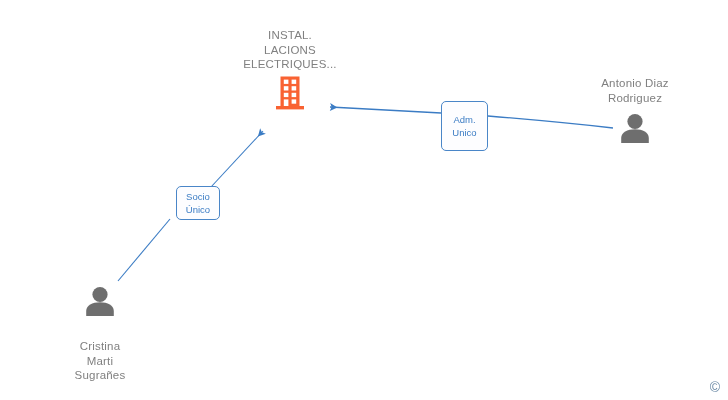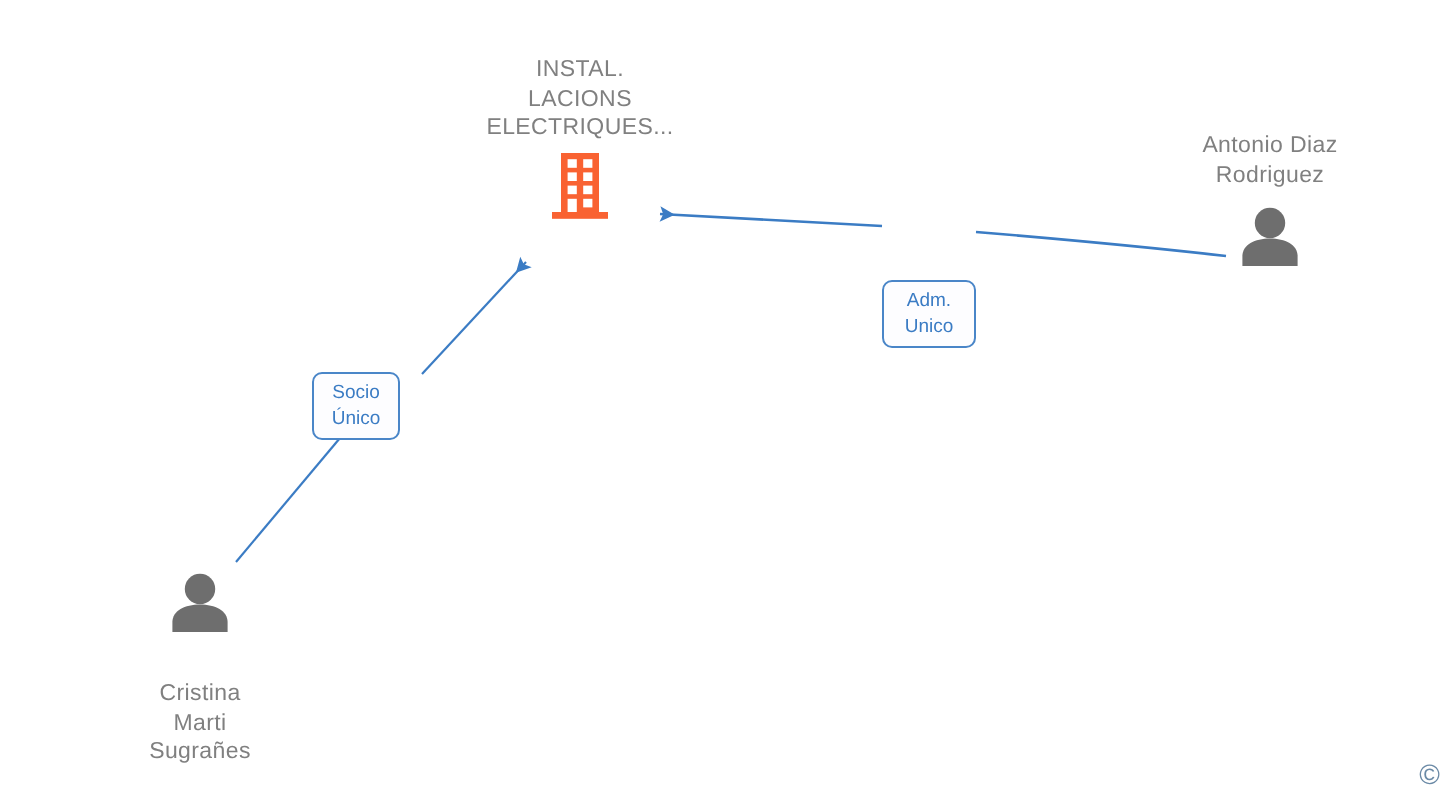--- a/index.html
+++ b/index.html
@@ -60,21 +60,21 @@
     color: #808080;
     letter-spacing: 0.2px;
     white-space: pre-line;
   }
   .person-icon {
     display: inline-block;
     line-height: 0;
   }
   #person-antonio {
     left: 560px;
-    top: 66px;
+    top: 76px;
   }
   #person-antonio .person-icon {
     margin-top: 8px;
   }
   #person-cristina {
     left: 25px;
     top: 286px;
   }
   #person-cristina .person-name {
     margin-top: 19px;
@@ -95,25 +95,24 @@
     flex-direction: column;
     justify-content: center;
     align-items: center;
     white-space: pre-line;
     padding: 2px 4px;
   }
   #label-adm-unico {
     left: 441px;
     top: 101px;
     width: 47px;
-    height: 34px;
-    margin-top: 39px;
+    height: 50px;
   }
   #label-socio-unico {
-    left: 156px;
+    left: 176px;
     top: 186px;
     width: 44px;
     height: 34px;
   }
 
   
   .watermark {
     position: absolute;
     right: 8px;
     bottom: 6px;

